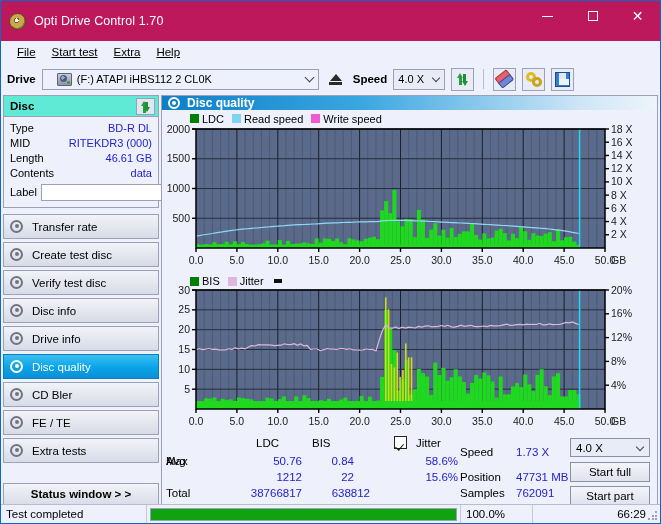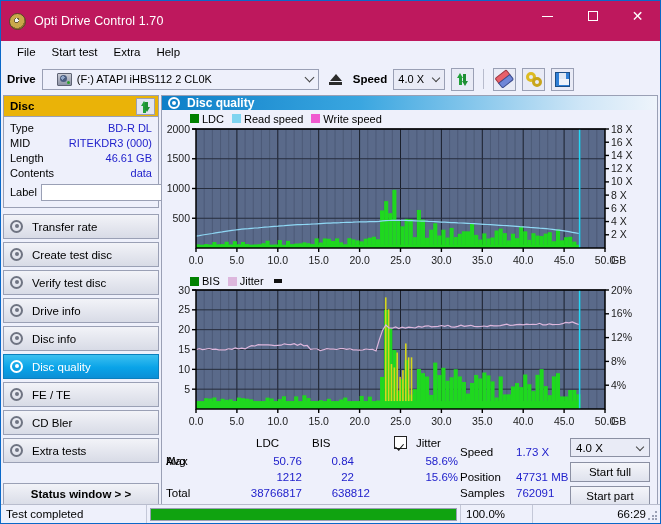--- a/index.html
+++ b/index.html
@@ -54,20 +54,21 @@
   .glyph-max { width: 10px; height: 10px; border: 1px solid #fff; display:block; }
 
   
   .menubar {
     height: 22px;
     background: #eef0fb;
     display: flex;
     align-items: center;
     padding-left: 8px;
     border-bottom: 0;
+    text-decoration: underline;
   }
   .menu-item {
     padding: 2px 8px;
     font-size: 11.5px;
     color: #000;
     white-space: nowrap;
   }
 
   
   .toolbar {
@@ -186,21 +187,21 @@
   
   .sidebar { width: 156px; flex: none; display: flex; flex-direction: column; }
   .disc-panel {
     border: 1px solid #9aa0b5;
     background: #eef0fb;
   }
   .disc-head {
     display:flex; align-items:center; justify-content:space-between;
     height: 21px; padding: 0 3px 0 6px;
     border-bottom: 1px solid #9aa0b5;
-    background: #eab308;
+    background: #5eead4;
   }
   .disc-head .ttl { font-weight: bold; font-size: 11.5px; }
   .disc-head .btn {
     width:19px;height:17px;border:1px solid #9aa0b5;background:#e2e5f2;
     display:flex;align-items:center;justify-content:center;
   }
   .disc-rows { padding: 3px 6px 5px 6px; }
   .drow { display:flex; justify-content:space-between; align-items:center; height:15px; font-size: 11px; }
   .drow .k { color:#000; }
   .drow .v { color:#2222cc; }
@@ -489,49 +490,49 @@
               <i class="ring"></i>
               <i class="dot"></i>
             </span>
           <span>Verify test disc</span>
         </div>
         <div class="nav-btn">
           <span class="nav-ico">
               <i class="ring"></i>
               <i class="dot"></i>
             </span>
-          <span>Drive info</span>
+          <span>Disc info</span>
         </div>
         <div class="nav-btn">
           <span class="nav-ico">
               <i class="ring"></i>
               <i class="dot"></i>
             </span>
-          <span>Disc info</span>
+          <span>Drive info</span>
         </div>
         <div class="nav-btn active">
           <span class="nav-ico">
               <i class="ring"></i>
               <i class="dot"></i>
             </span>
           <span>Disc quality</span>
         </div>
         <div class="nav-btn">
           <span class="nav-ico">
               <i class="ring"></i>
               <i class="dot"></i>
             </span>
-          <span>FE / TE</span>
+          <span>CD Bler</span>
         </div>
         <div class="nav-btn">
           <span class="nav-ico">
               <i class="ring"></i>
               <i class="dot"></i>
             </span>
-          <span>CD Bler</span>
+          <span>FE / TE</span>
         </div>
         <div class="nav-btn">
           <span class="nav-ico">
               <i class="ring"></i>
               <i class="dot"></i>
             </span>
           <span>Extra tests</span>
         </div>
       </div>
 

